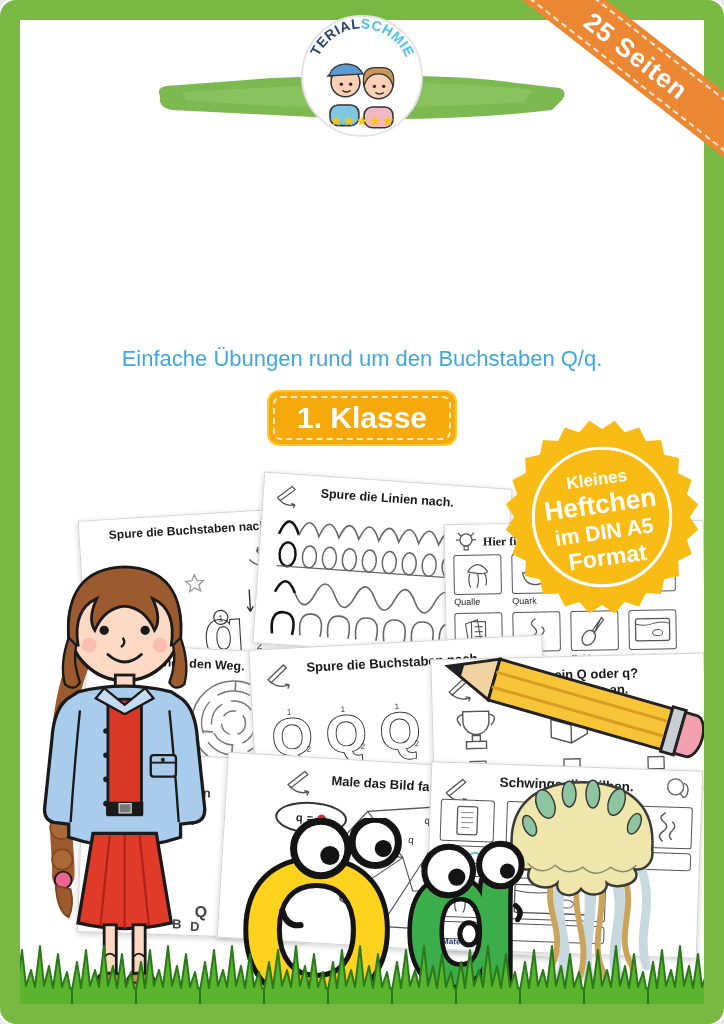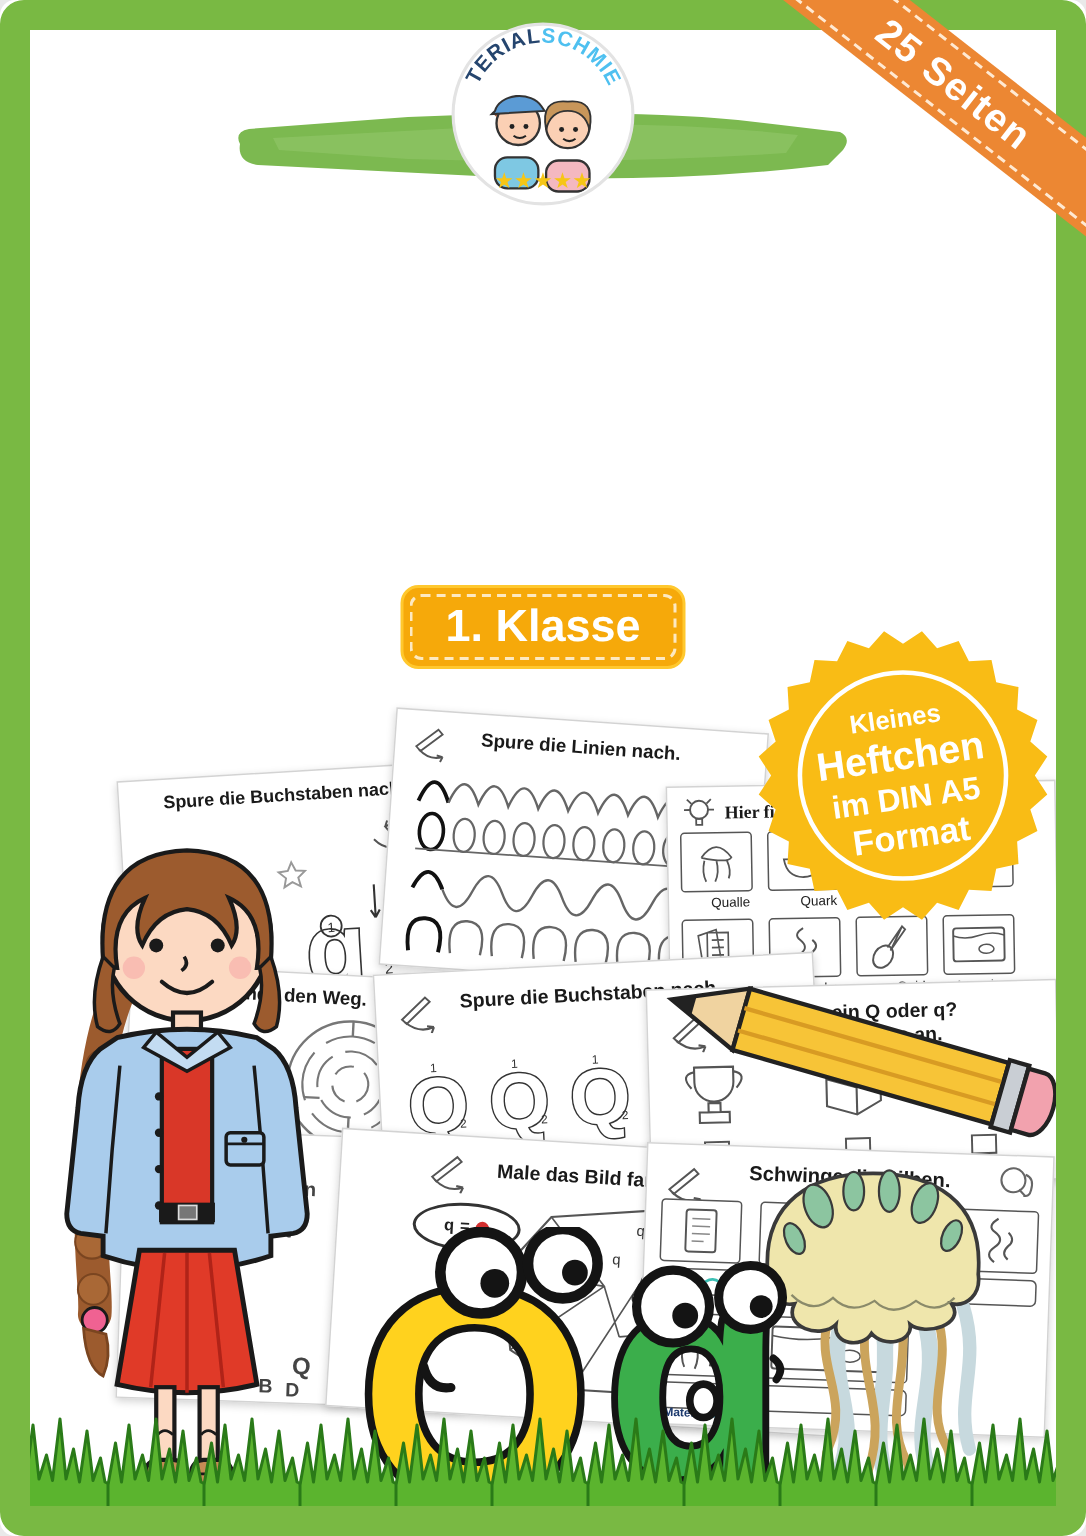--- a/index.html
+++ b/index.html
@@ -30,21 +30,21 @@
          padding:9px 28px;color:#fff;font-size:30px;font-weight:bold;}
   .grade-badge::before{content:"";position:absolute;inset:4px;border:2px dashed rgba(255,255,255,.75);border-radius:8px;}
 
   
   .starburst{position:absolute;left:505px;top:420px;width:194px;height:194px;z-index:3;}
   .starburst text{fill:#fff;font-weight:bold;text-anchor:middle;}
 
   
   .ws{position:absolute;background:#fff;border:1px solid #d3d3d3;box-shadow:0 2px 6px rgba(0,0,0,.18);overflow:hidden;}
   .ws-title{position:absolute;font-weight:bold;color:#1a1a1a;white-space:nowrap;}
-  .vlabel{position:absolute;font-size:9px;color:#222;text-align:right;}
+  .vlabel{position:absolute;font-size:9px;color:#222;text-align:left;}
   .vcell{position:absolute;border:1.5px solid #555;border-radius:3px;background:#fff;}
   .ansbox{position:absolute;border:1.5px solid #555;border-radius:4px;background:#fff;}
   .scatter-letter{position:absolute;font-size:13px;color:#444;font-weight:bold;}
   .legend-bubble{position:absolute;width:68px;height:28px;border:2px solid #333;border-radius:50%;
       display:flex;align-items:center;justify-content:center;gap:4px;font-size:11px;font-weight:bold;color:#222;background:#fff;}
   .legend-dot{width:9px;height:9px;border-radius:50%;background:#D32F2F;display:inline-block;}
   .note-blue{position:absolute;color:#3FA7DC;font-size:11px;font-weight:bold;}
   svg text{font-family:"Liberation Sans",sans-serif;}
 
   .illus{position:absolute;}
@@ -461,20 +461,21 @@
     <use href="#gclump" x="192"></use>
       <use href="#gclump" x="256"></use>
       <use href="#gclump" x="320"></use>
     <use href="#gclump" x="384"></use>
       <use href="#gclump" x="448"></use>
       <use href="#gclump" x="512"></use>
     <use href="#gclump" x="576"></use>
       <use href="#gclump" x="640"></use>
   </svg>
 
+  <div class="description">Einfache Übungen rund um den Buchstaben Q/q.</div>
   <div class="grade-wrap"><span class="grade-badge">1. Klasse</span></div>
 
   <div class="frame"></div>
 
   <div class="ribbon">
     <span>25 Seiten</span>
   </div>
 
   <div class="logo">
     <svg class="brush" width="420" height="64" viewBox="0 0 420 64">

